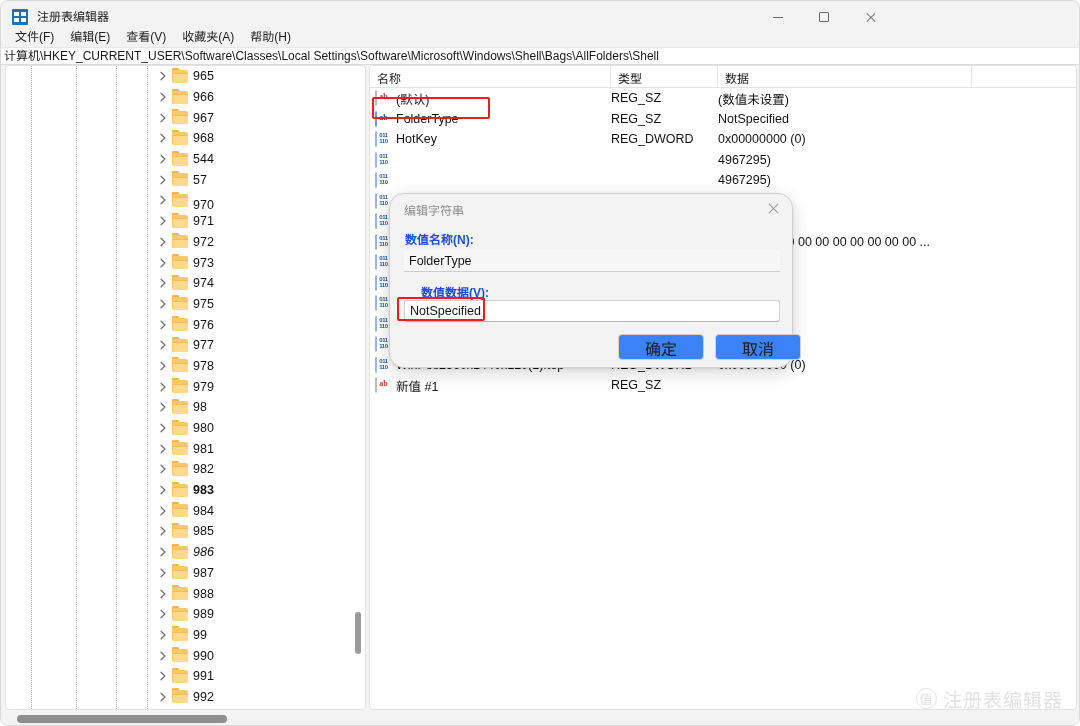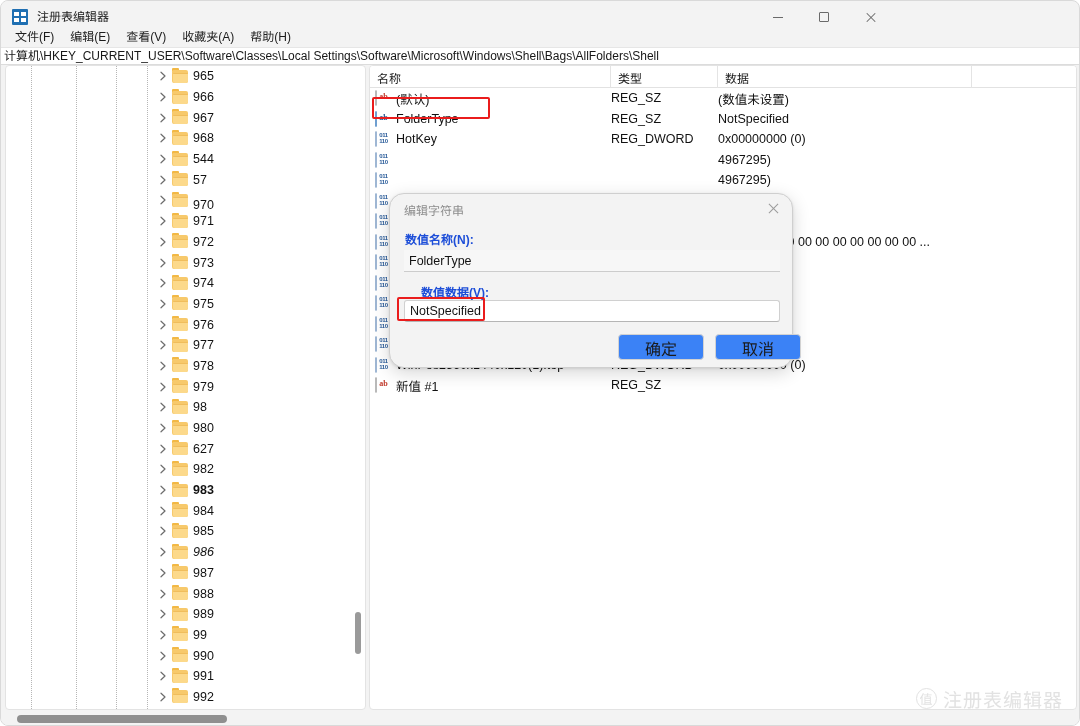--- a/index.html
+++ b/index.html
@@ -645,21 +645,21 @@
             <span class="chev" style="left: 150px;">
               <svg width="8" height="10" viewBox="0 0 8 10">
                 <path d="M2 1.2 L6 5 L2 8.8" stroke="#6d6d6d" stroke-width="1.2" fill="none" stroke-linecap="round" stroke-linejoin="round"></path>
               </svg>
             </span>
             <span class="folder" style="left: 166px;">
               <span class="f-tab"></span>
               <span class="f-back"></span>
               <span class="f-front"></span>
             </span>
-            <span class="tree-label" style="left: 187px;">627</span>
+            <span class="tree-label" style="left: 187px;">981</span>
           </div>
           <div class="tree-row">
             <span class="chev" style="left: 150px;">
               <svg width="8" height="10" viewBox="0 0 8 10">
                 <path d="M2 1.2 L6 5 L2 8.8" stroke="#6d6d6d" stroke-width="1.2" fill="none" stroke-linecap="round" stroke-linejoin="round"></path>
               </svg>
             </span>
             <span class="folder" style="left: 166px;">
               <span class="f-tab"></span>
               <span class="f-back"></span>

